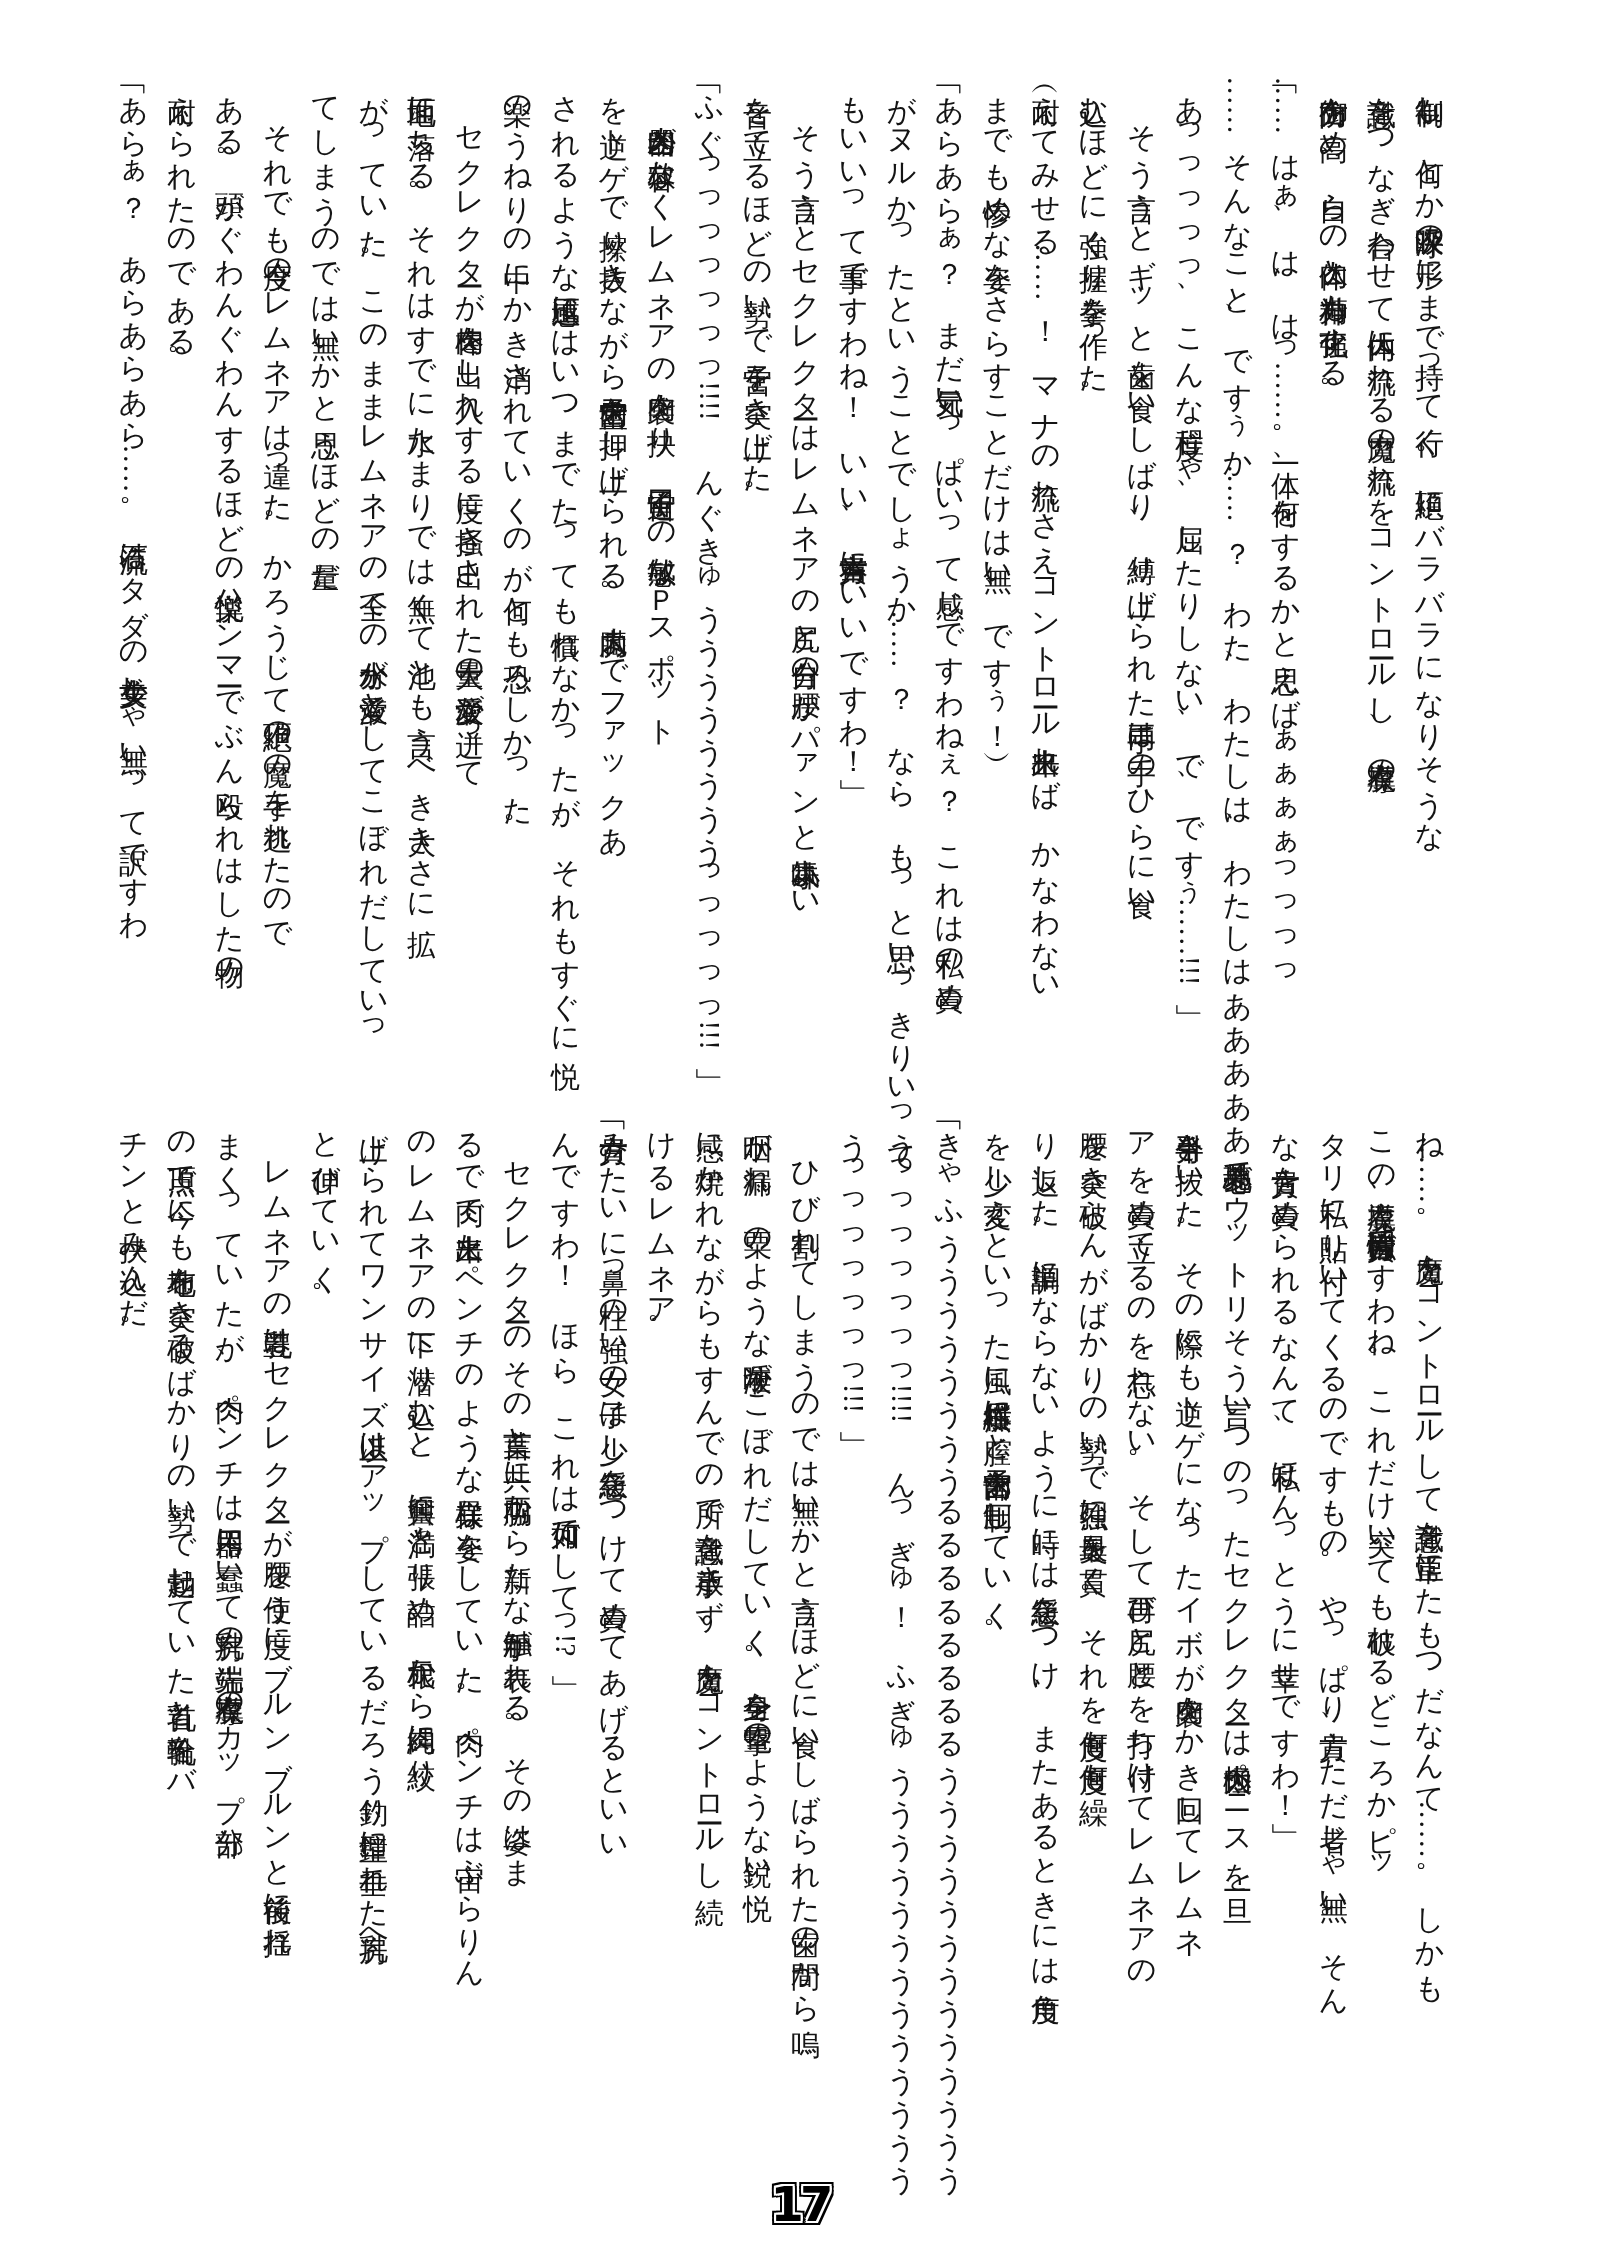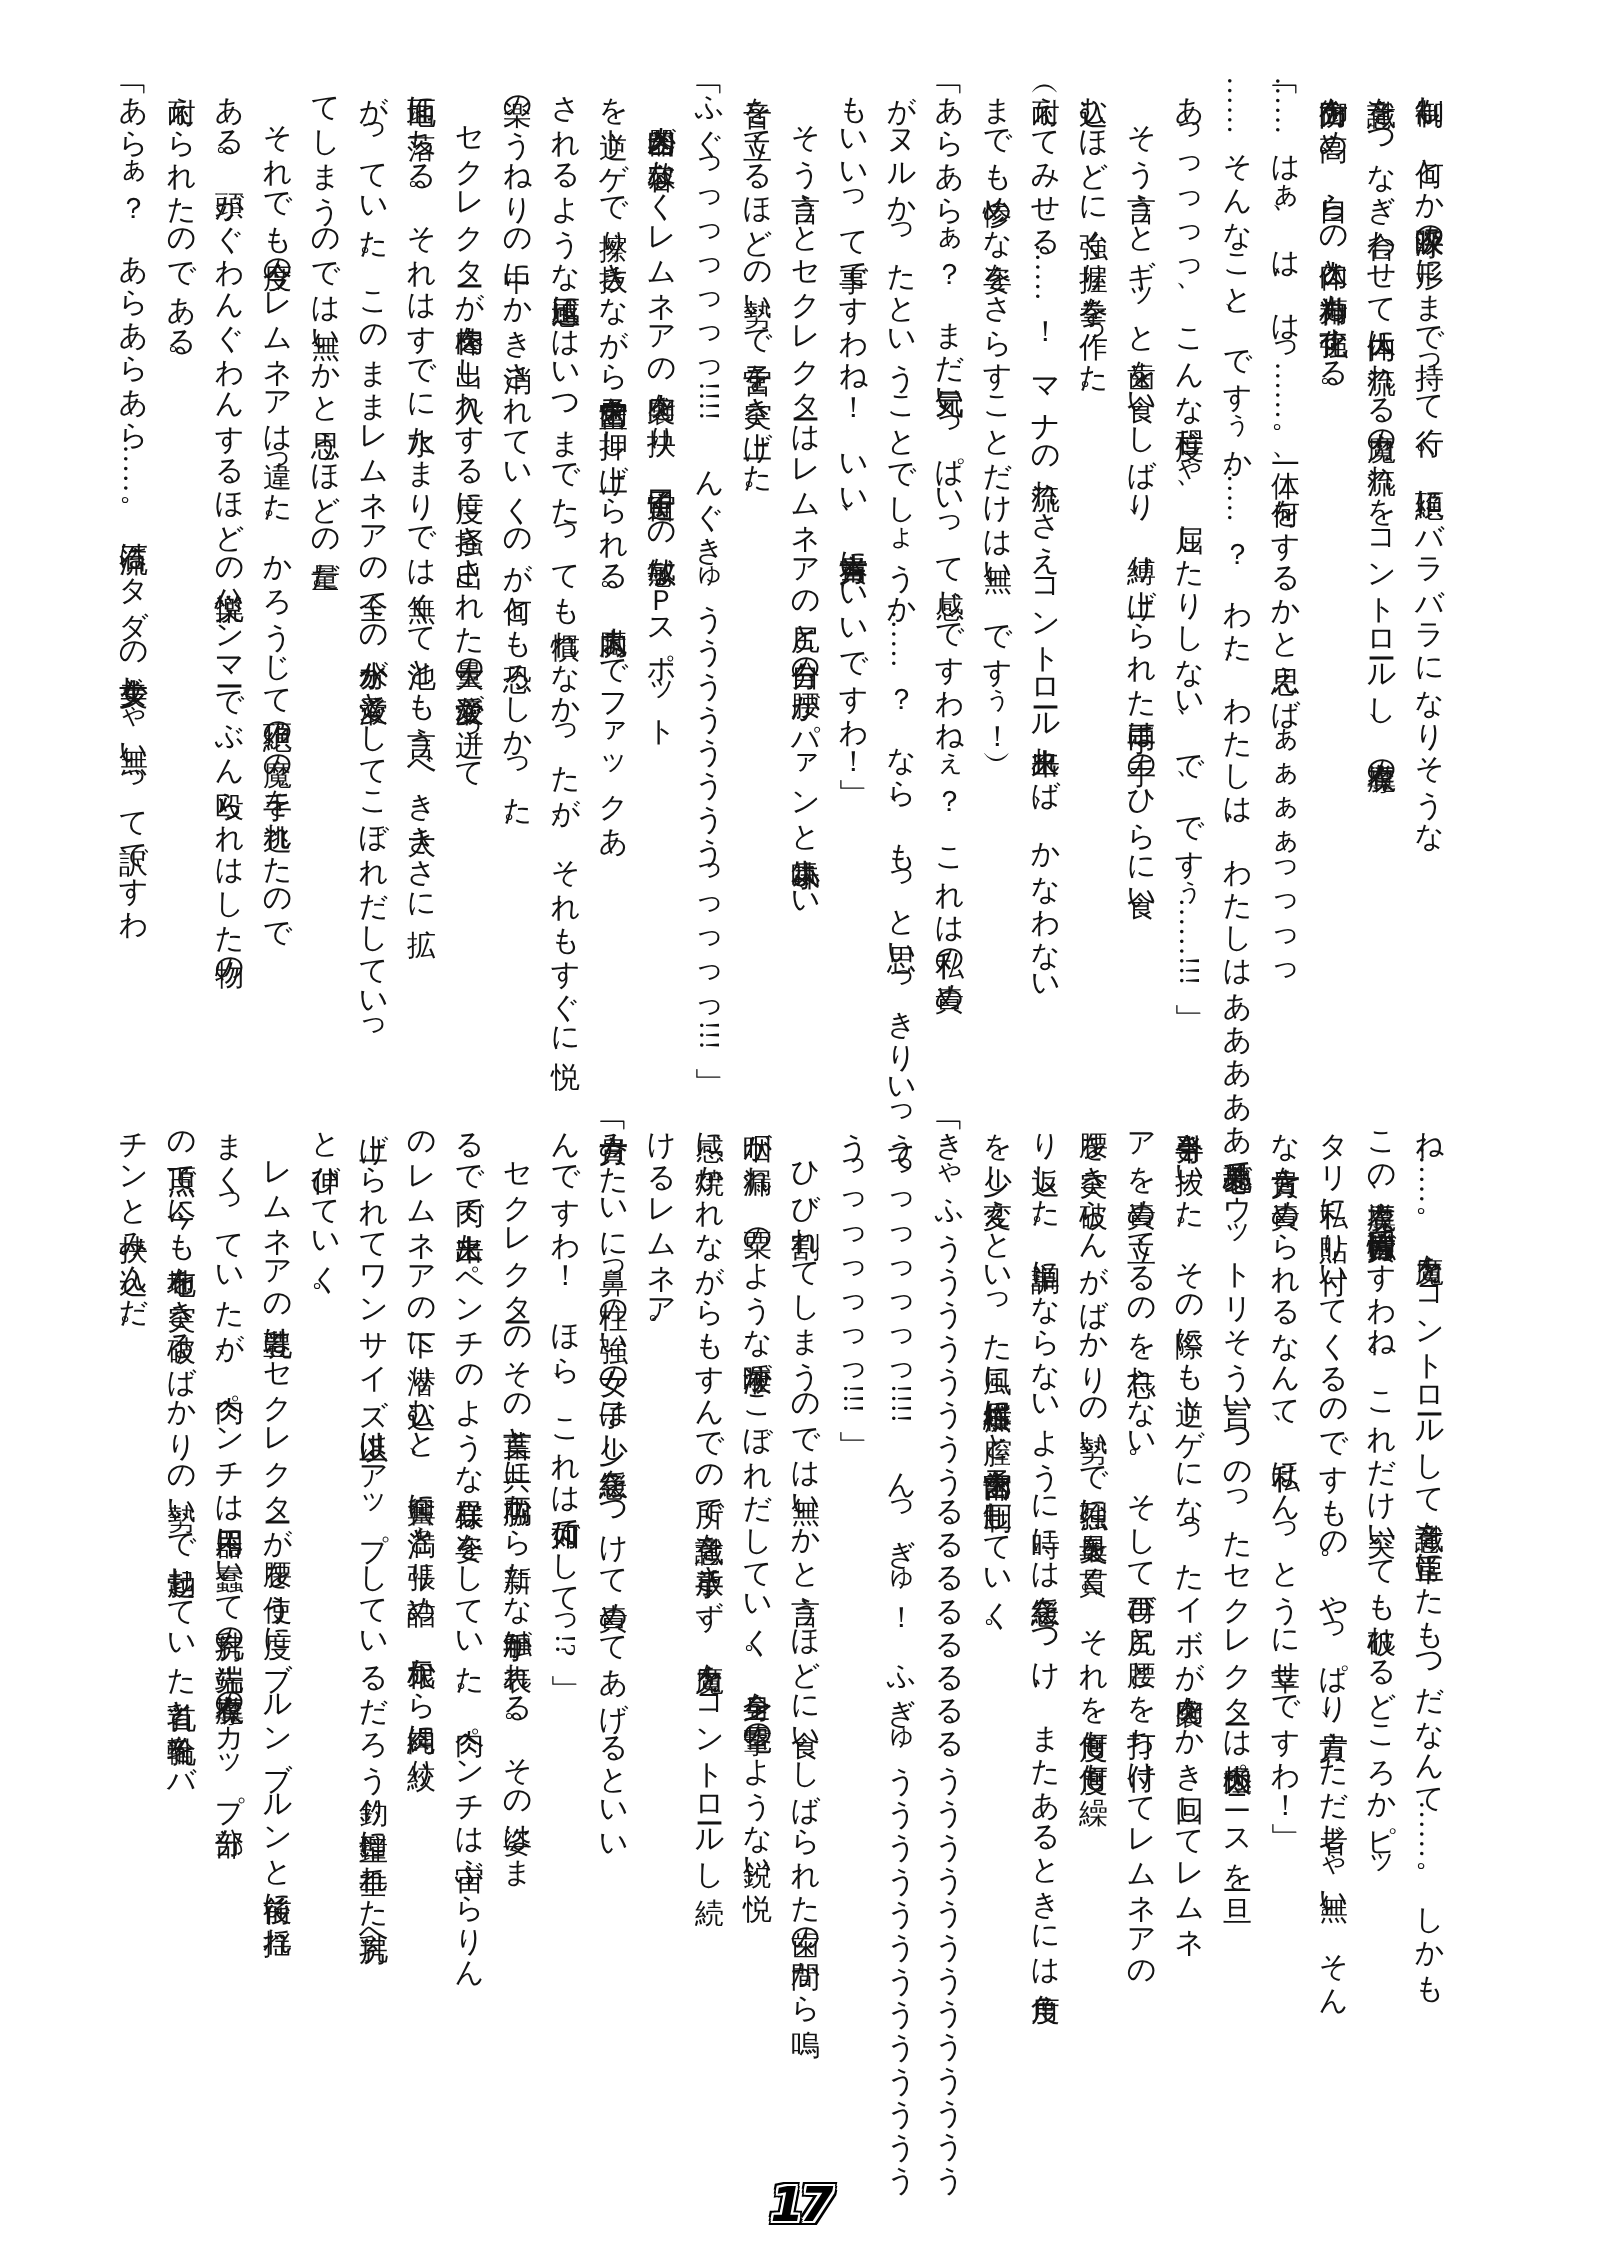--- a/index.html
+++ b/index.html
@@ -38,21 +38,20 @@
     font-weight: bold;
     font-size: 48px;
     letter-spacing: -4px;
     color: #000;
     
     text-shadow:
        2px  0 0 #fff, -2px  0 0 #fff,  0  2px 0 #fff,  0 -2px 0 #fff,
        2px  2px 0 #fff, -2px -2px 0 #fff,  2px -2px 0 #fff, -2px  2px 0 #fff,
        4px  0 0 #000, -4px  0 0 #000,  0  4px 0 #000,  0 -4px 0 #000,
        4px  4px 0 #000, -4px -4px 0 #000,  4px -4px 0 #000, -4px  4px 0 #000;
-    font-style: italic;
   }
 </style>
 </head>
 <body>
 
 <div class="page">
   <div class="text-block block-top">
       <p>制御し、何とか深呼吸の形にまで持って行く。絶頂にバラバラになりそうな</p>
       <p>意識をつなぎ合わせて体内に流れる魔力の流れをコントロールし、魔導衣の</p>
       <p>防御力を高め、自らの肉体と精神力も強化する。</p>

